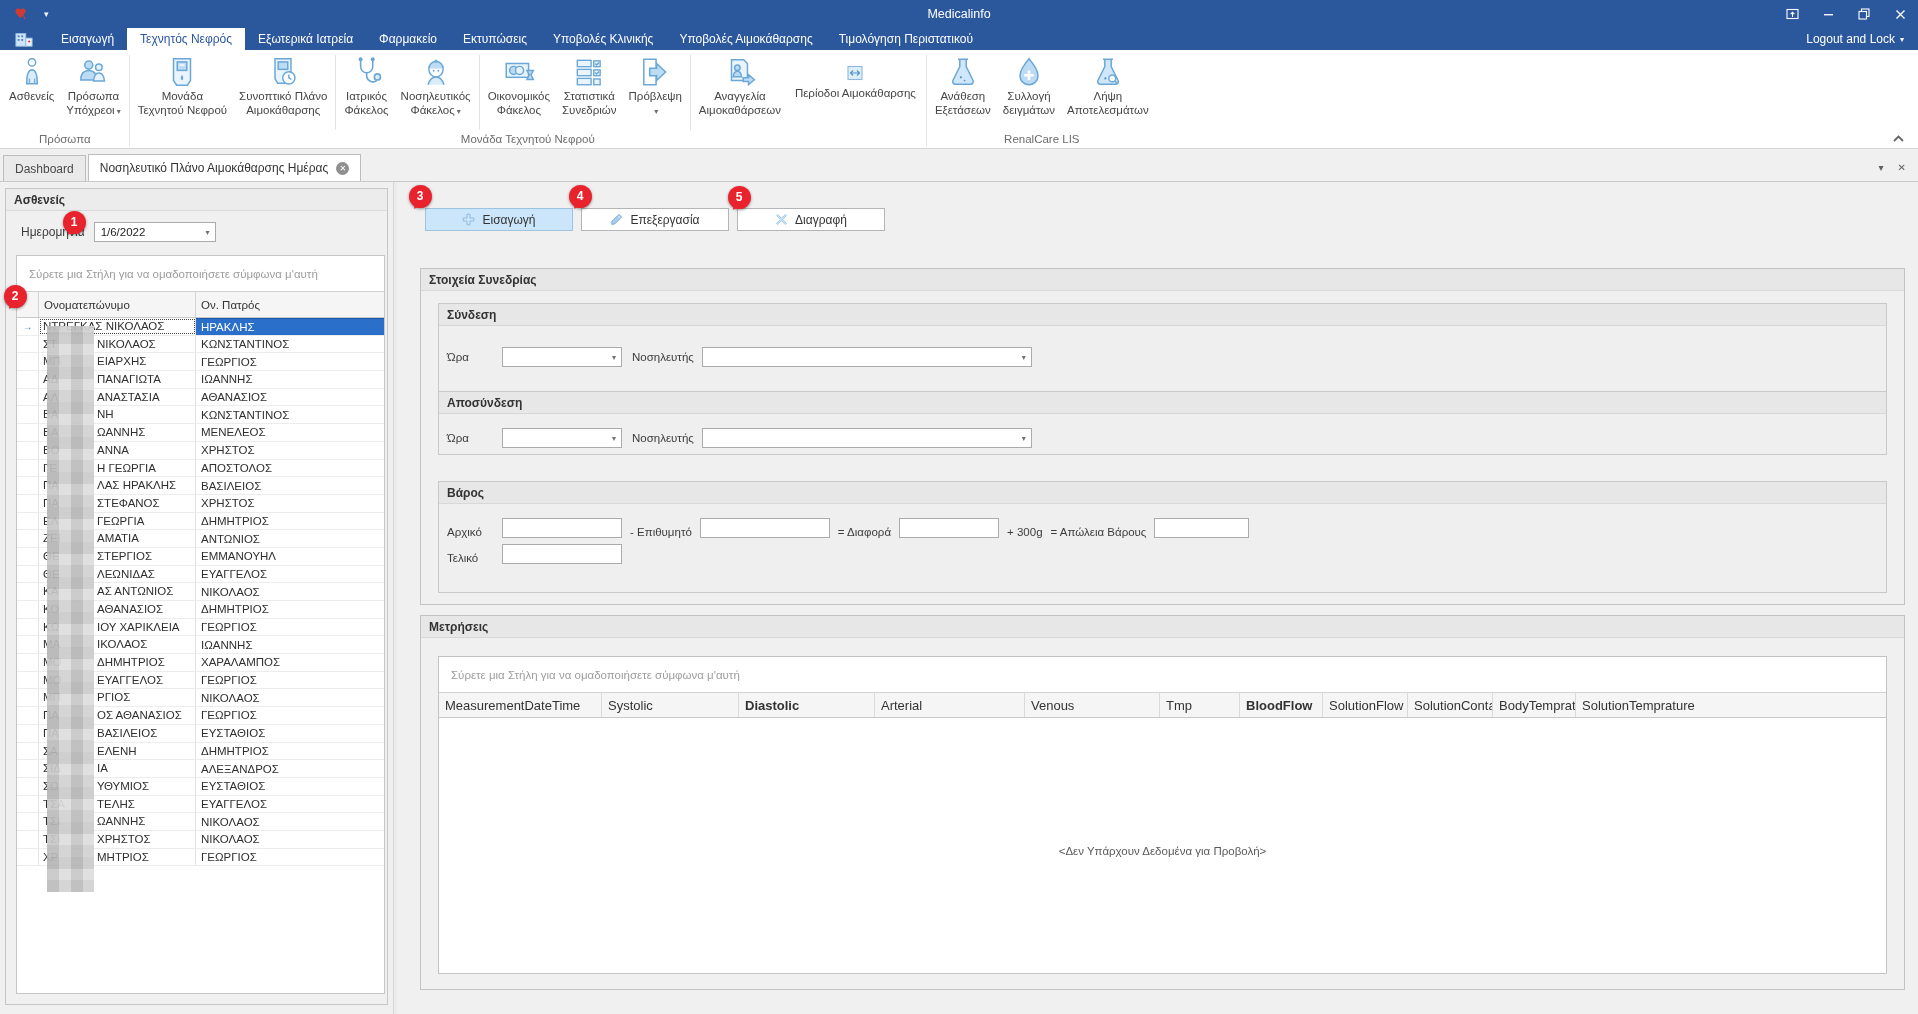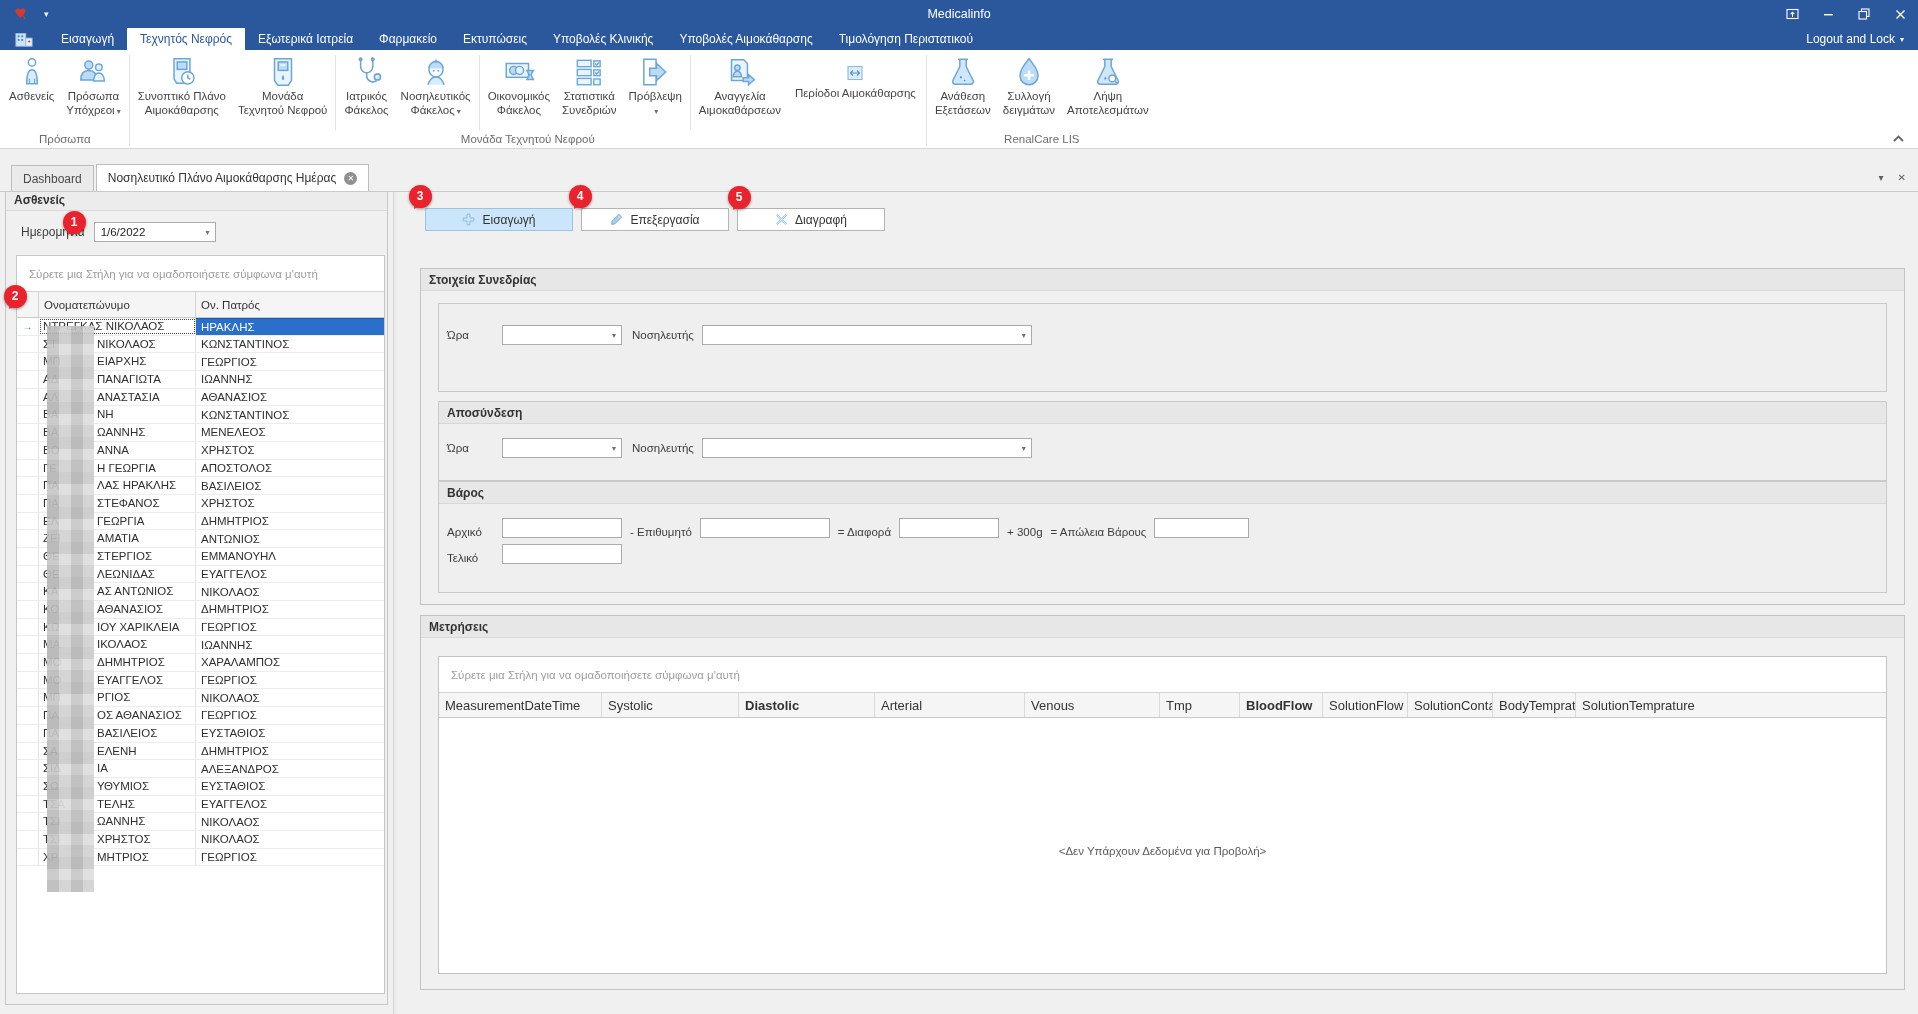--- a/index.html
+++ b/index.html
@@ -31,21 +31,21 @@
 .gsep{width:1px;background:#e3e3e3;margin:5px 2px 2px 2px}
 .rbtn{display:flex;flex-direction:column;align-items:center;padding:5px 6px 0 6px;min-width:54px}
 .rbtn .ricon{width:34px;height:34px;margin-bottom:1px;flex:none}
 .rbtn .rlabel{font-size:11.5px;line-height:13.5px;text-align:center;color:#464646;white-space:nowrap}
 .rbtn .dd{font-size:8px;color:#6d6d6d;margin-left:2px}
 .rbtn.small{flex-direction:column;align-items:center;gap:6px;height:24px;margin-top:15px;padding:0 8px;min-width:0}
 .rbtn.small .ricon{width:16px;height:16px;margin:0}
 .ribbon-collapse{position:absolute;right:12px;bottom:4px;width:14px;height:11px}
 
 
-.docstrip{position:absolute;left:0;top:160px;right:0;height:32px;background:#f0f0f0;border-bottom:1px solid #c9c9c9;display:flex;align-items:flex-end;padding-left:11px;z-index:3}
+.docstrip{position:absolute;left:0;top:150px;right:0;height:32px;background:#f0f0f0;border-bottom:1px solid #c9c9c9;display:flex;align-items:flex-end;padding-left:3px;z-index:3}
 .dtab{height:26px;display:flex;align-items:center;padding:0 11px;font-size:12px;border:1px solid #bdbdbd;border-bottom:none;background:#eaeaea;color:#4a4a4a;margin-right:2px;white-space:nowrap}
 .dtab.active{background:#fff;height:27px;color:#333}
 .dtab-close{margin-left:8px;width:13px;height:13px;border-radius:50%;background:#8f8f8f;color:#fff;font-size:8px;display:flex;align-items:center;justify-content:center}
 .strip-icons{margin-left:auto;display:flex;gap:14px;padding:0 12px 8px 0;color:#5f5f5f;font-size:10px}
 
 
 .patients{position:absolute;left:5px;top:188px;width:383px;bottom:9px;background:#f0f0f0;border:1px solid #c6c6c6;z-index:2}
 .panel-header{height:22px;background:#ececec;border-bottom:1px solid #dadada;font-weight:bold;font-size:12px;color:#333;display:flex;align-items:center;padding-left:8px}
 .date-row{display:flex;align-items:center;margin:11px 0 0 15px;gap:9px;font-size:12px;color:#3c3c3c}
 .combo{background:#fff;border:1px solid #ababab;height:20px;display:flex;align-items:center;padding:0 5px 0 6px;font-size:11.5px;color:#222}
@@ -78,21 +78,21 @@
 .abtn{width:148px;height:23px;border:1px solid #b5b5b5;background:#fff;display:flex;align-items:center;justify-content:center;gap:7px;font-size:12px;color:#333}
 .abtn.primary{background:#cbe6fa;border-color:#9dc4de}
 .abtn .bicon{display:flex;width:13px;height:13px}
 
 .groupbox{position:absolute;left:20px;right:13px;border:1px solid #c3c3c3;background:#f0f0f0}
 .gb-header{height:22px;background:#e7e7e7;border-bottom:1px solid #d8d8d8;display:flex;align-items:center;padding-left:8px;font-weight:bold;font-size:12px;color:#333}
 #gb-session{top:86px;height:337px}
 #gb-measure{top:433px;bottom:24px}
 .subbox{position:absolute;left:17px;right:17px;border:1px solid #c9c9c9;background:#efefef}
 #sb-connect{top:34px;height:89px}
-#sb-disconnect{top:132px;height:80px}
+#sb-disconnect{top:122px;height:64px}
 #sb-weight{top:212px;height:112px}
 .frow{display:flex;align-items:center;margin:0 0 0 8px;gap:8px;font-size:11.5px;color:#3c3c3c}
 #sb-connect .frow{margin-top:21px}
 #sb-disconnect .frow{margin-top:14px}
 .flabel{width:47px;flex:none}
 .time-combo{width:120px}
 .nurse-combo{width:330px}
 .nurse-label{margin-left:2px}
 .wrow{display:flex;align-items:flex-end;margin-left:8px;gap:8px;font-size:11.5px;color:#3c3c3c}
 #sb-weight .wrow1{margin-top:14px}
@@ -211,43 +211,43 @@
         </div>
       </div>
       <div class="rgroup-label">Πρόσωπα</div>
     </div>
     <div class="gsep"></div>
     <div class="rgroup">
       <div class="rgroup-buttons">
         <div class="rbtn">
           <span class="ricon">
             <svg viewBox="0 0 32 32" fill="none" stroke="#6ba7d6" stroke-width="1.4">
+              <path d="M8 3.5h16v20.5l-3 4.5H11l-3-4.5z" fill="#eaf4fc"></path>
+              <rect x="11.5" y="6.5" width="9" height="8" fill="#bcdcf5"></rect>
+              <path d="M13.5 9.5h5" stroke="#fff" stroke-width="1.2"></path>
+              <path d="M16 18.5c-1.6 2.3-1.6 4.8 0 5.3 1.6-.5 1.6-3 0-5.3z" fill="#6ba7d6" stroke="none"></path>
+            </svg>
+          </span>
+          <div class="rlabel">
+            <div>Μονάδα</div>
+            <div>Τεχνητού Νεφρού</div>
+          </div>
+        </div>
+        <div class="rbtn">
+          <span class="ricon">
+            <svg viewBox="0 0 32 32" fill="none" stroke="#6ba7d6" stroke-width="1.4">
               <path d="M8.5 3.5h15v19l-2.5 4h-10l-2.5-4z" fill="#eaf4fc"></path>
               <rect x="11.5" y="6.5" width="9" height="7" fill="#bcdcf5"></rect>
               <circle cx="21.5" cy="21.5" r="5.8" fill="#fff"></circle>
               <path d="M21.5 18.3v3.2l2.4 1.5"></path>
             </svg>
           </span>
           <div class="rlabel">
             <div>Συνοπτικό Πλάνο</div>
             <div>Αιμοκάθαρσης</div>
-          </div>
-        </div>
-        <div class="rbtn">
-          <span class="ricon">
-            <svg viewBox="0 0 32 32" fill="none" stroke="#6ba7d6" stroke-width="1.4">
-              <path d="M8 3.5h16v20.5l-3 4.5H11l-3-4.5z" fill="#eaf4fc"></path>
-              <rect x="11.5" y="6.5" width="9" height="8" fill="#bcdcf5"></rect>
-              <path d="M13.5 9.5h5" stroke="#fff" stroke-width="1.2"></path>
-              <path d="M16 18.5c-1.6 2.3-1.6 4.8 0 5.3 1.6-.5 1.6-3 0-5.3z" fill="#6ba7d6" stroke="none"></path>
-            </svg>
-          </span>
-          <div class="rlabel">
-            <div>Μονάδα</div>
-            <div>Τεχνητού Νεφρού</div>
           </div>
         </div>
         <div class="rsep"></div>
         <div class="rbtn">
           <span class="ricon">
             <svg viewBox="0 0 32 32" fill="none" stroke="#6ba7d6" stroke-width="1.5">
               <path d="M10 4.5v6.5a5.7 5.7 0 0 0 11.4 0V4.5"></path>
               <path d="M15.7 16.7v3.8a6.2 6.2 0 0 0 9.6 3.6"></path>
               <circle cx="25.8" cy="20.7" r="2.9" fill="#d9ecfb"></circle>
               <circle cx="10" cy="4" r="1.2" fill="#6ba7d6"></circle>
@@ -715,20 +715,21 @@
           </svg>
       </span>
       <span>Διαγραφή</span>
     </div>
   </div>
 
   <div class="groupbox" id="gb-session">
     <div class="gb-header">Στοιχεία Συνεδρίας</div>
 
     <div class="subbox" id="sb-connect">
+      <div class="gb-header">Σύνδεση</div>
       <div class="frow">
         <span class="flabel">Ώρα</span>
         <div class="combo time-combo">
             <span></span>
             <span class="arr">▾</span>
           </div>
         <span class="nurse-label">Νοσηλευτής</span>
         <div class="combo nurse-combo">
             <span></span>
             <span class="arr">▾</span>

